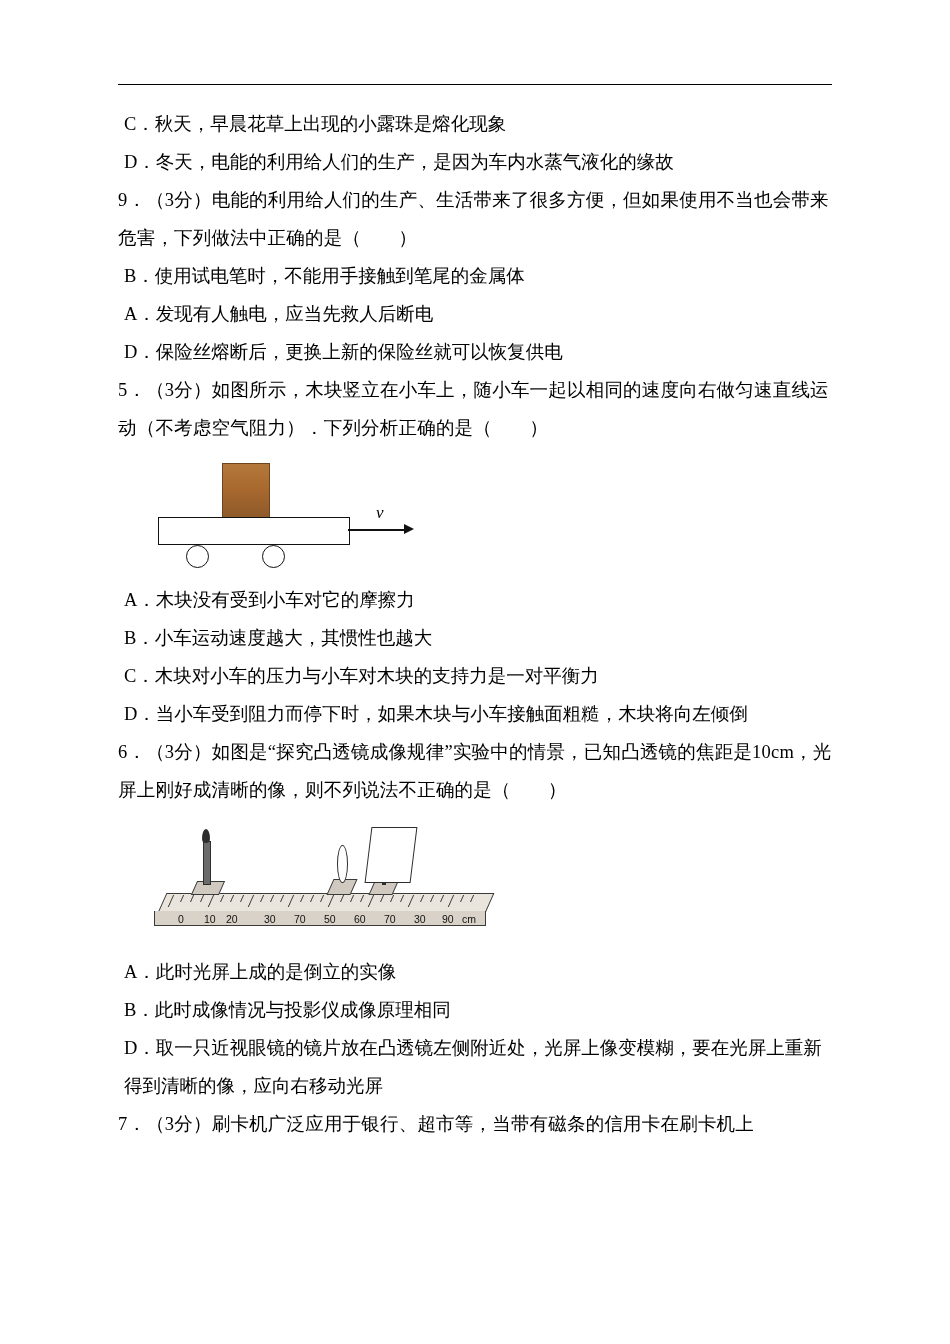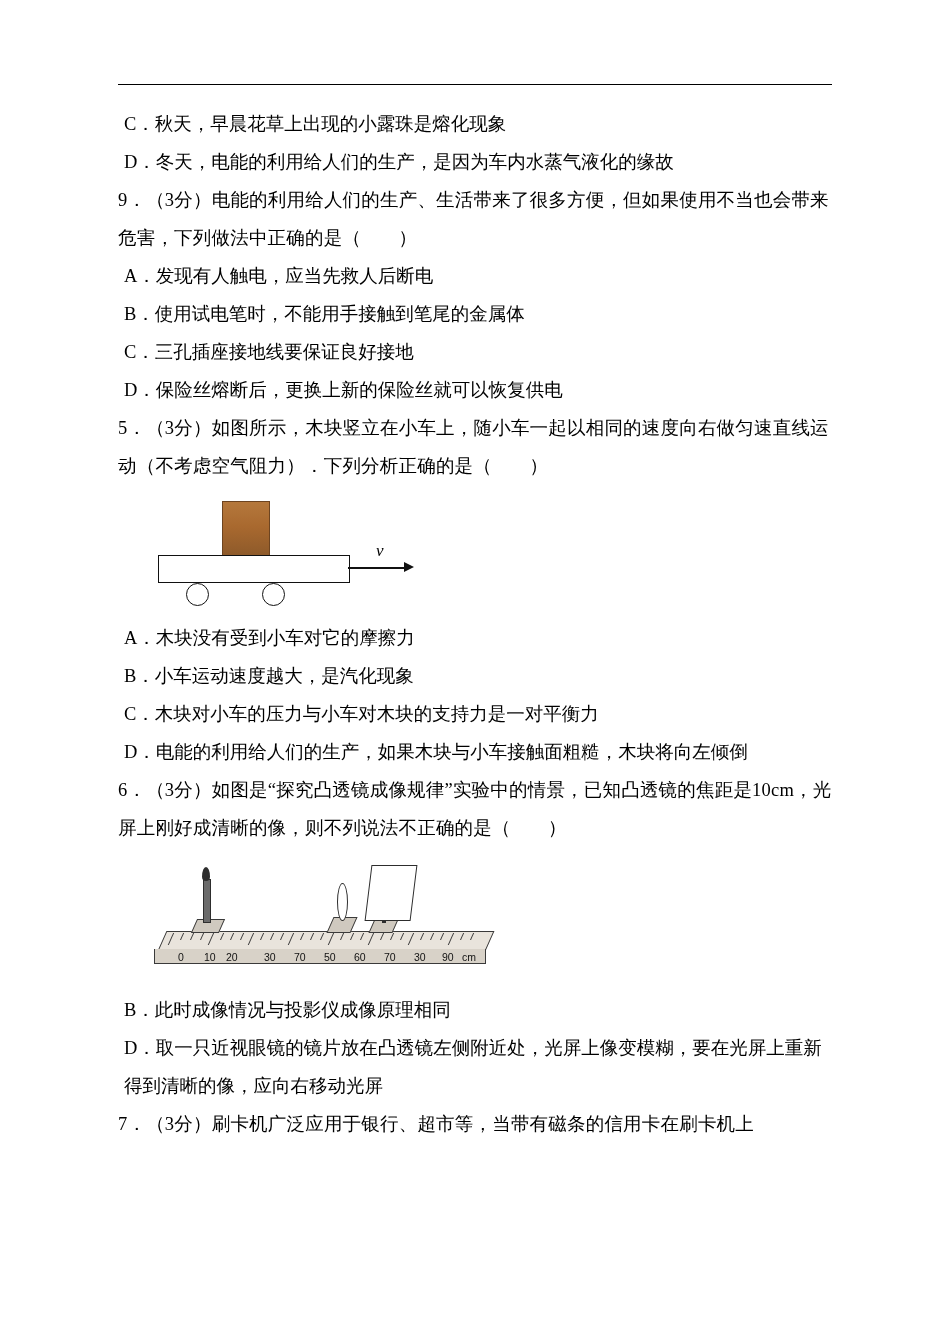--- a/index.html
+++ b/index.html
@@ -261,43 +261,42 @@
 
   <div class="top-rule"></div>
 
   <div class="content">
 
     <div class="opt">C．秋天，早晨花草上出现的小露珠是熔化现象</div>
     <div class="opt">D．冬天，电能的利用给人们的生产，是因为车内水蒸气液化的缘故</div>
 
     <div class="q-line">9．（3分）电能的利用给人们的生产、生活带来了很多方便，但如果使用不当也会带来危害，下列做法中正确的是（　　）</div>
 
+    <div class="opt">B．使用试电笔时，不能用手接触到笔尾的金属体</div>
     <div class="opt">A．发现有人触电，应当先救人后断电</div>
-    <div class="opt">B．使用试电笔时，不能用手接触到笔尾的金属体</div>
-    <div class="opt">C．三孔插座接地线要保证良好接地</div>
     <div class="opt">D．保险丝熔断后，更换上新的保险丝就可以恢复供电</div>
 
     <div class="q-line">5．（3分）如图所示，木块竖立在小车上，随小车一起以相同的速度向右做匀速直线运动（不考虑空气阻力）．下列分析正确的是（　　）</div>
 
     <div class="fig1">
       <div class="fig1-wrap">
         <div class="block"></div>
         <div class="cart-body"></div>
         <div class="wheel w1"></div>
         <div class="wheel w2"></div>
         <div class="arrow-line"></div>
         <div class="arrow-head"></div>
         <div class="v-label">v</div>
       </div>
     </div>
 
     <div class="opt">A．木块没有受到小车对它的摩擦力</div>
-    <div class="opt">B．小车运动速度越大，是汽化现象</div>
+    <div class="opt">B．小车运动速度越大，其惯性也越大</div>
     <div class="opt">C．木块对小车的压力与小车对木块的支持力是一对平衡力</div>
-    <div class="opt">D．电能的利用给人们的生产，如果木块与小车接触面粗糙，木块将向左倾倒</div>
+    <div class="opt">D．当小车受到阻力而停下时，如果木块与小车接触面粗糙，木块将向左倾倒</div>
 
     <div class="q-line">6．（3分）如图是“探究凸透镜成像规律”实验中的情景，已知凸透镜的焦距是10cm，光屏上刚好成清晰的像，则不列说法不正确的是（　　）</div>
 
     <div class="fig2">
       <div class="fig2-wrap">
         <div class="bench"></div>
         <div class="bench-front"></div>
         <div class="ruler-ticks">
           <i style="left:0px" class="major"></i>
             <i style="left:10px"></i>
@@ -348,19 +347,20 @@
         <div class="candle"></div>
         <div class="flame"></div>
         <div class="lens-holder"></div>
         <div class="lens"></div>
         <div class="screen-holder"></div>
         <div class="screen-stem"></div>
         <div class="screen"></div>
       </div>
     </div>
 
+    <div class="opt">A．此时光屏上成的是倒立的实像</div>
     <div class="opt">B．此时成像情况与投影仪成像原理相同</div>
     <div class="opt">D．取一只近视眼镜的镜片放在凸透镜左侧附近处，光屏上像变模糊，要在光屏上重新得到清晰的像，应向右移动光屏</div>
 
     <div class="q-line">7．（3分）刷卡机广泛应用于银行、超市等，当带有磁条的信用卡在刷卡机上</div>
 
   </div>
 </div>
 
 </body></html>

